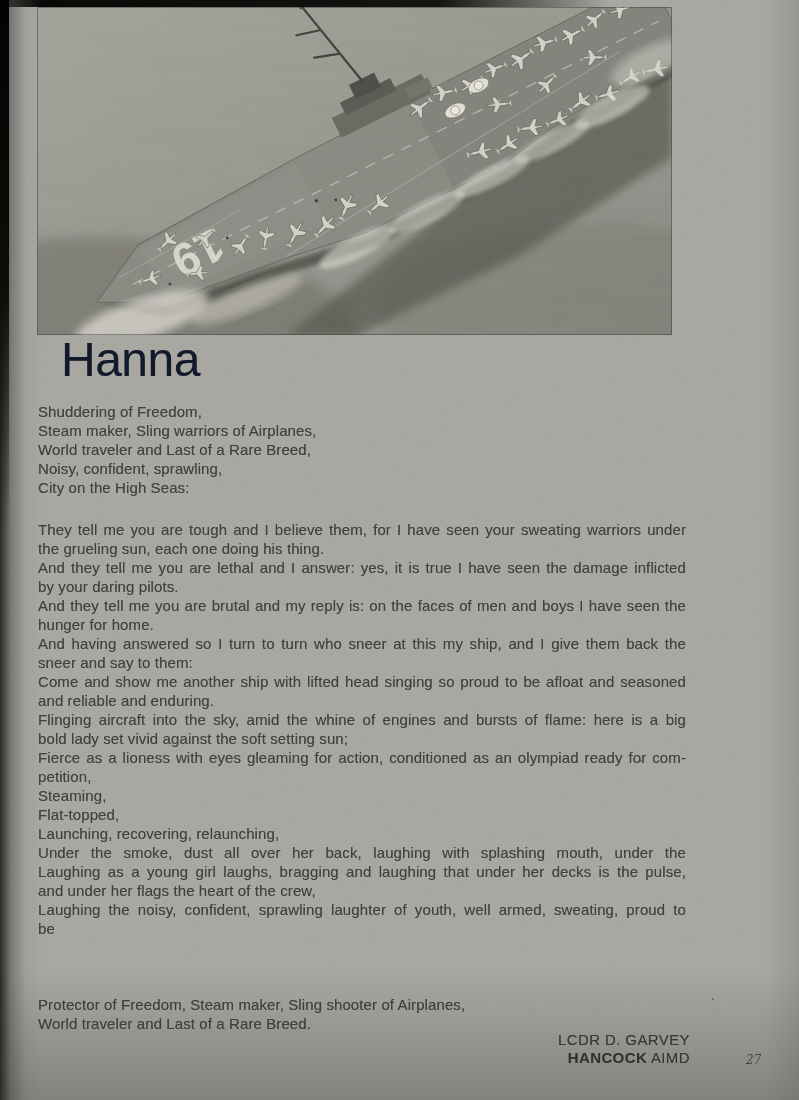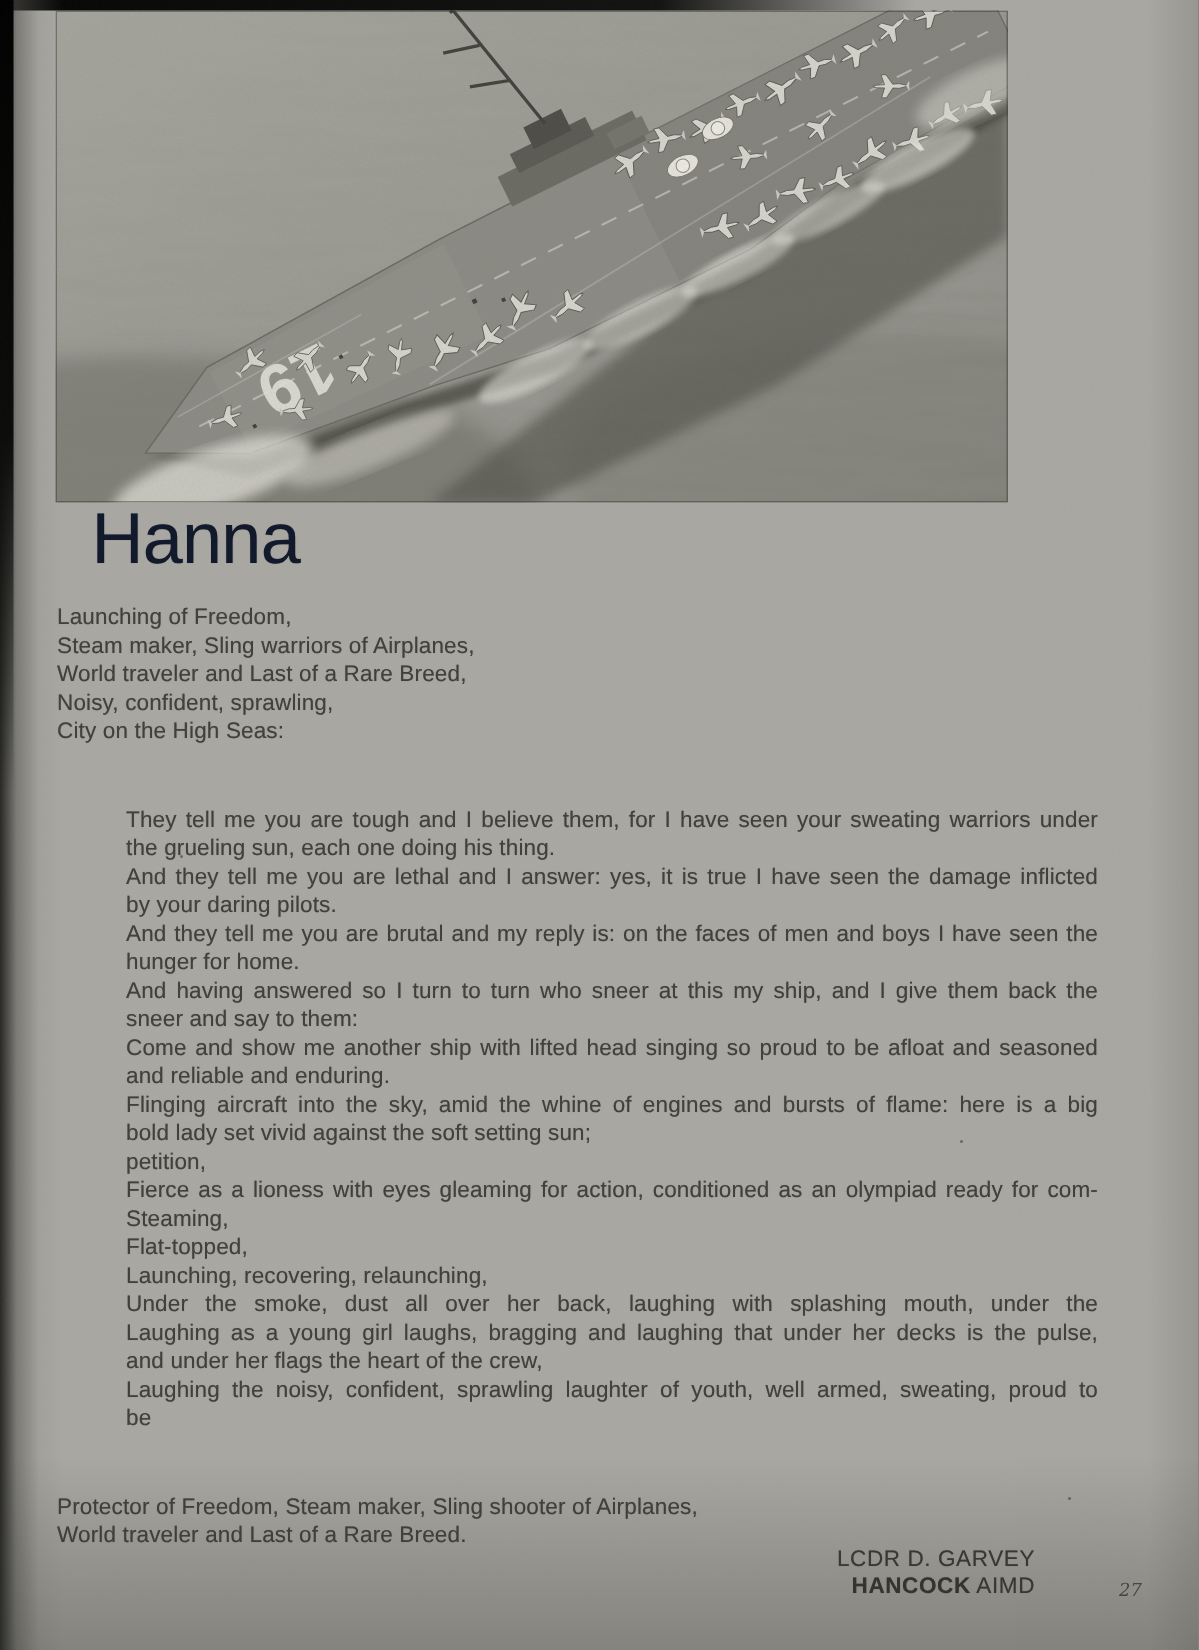--- a/index.html
+++ b/index.html
@@ -32,21 +32,21 @@
     text-shadow:0 0 .6px rgba(52,51,47,.55);
     margin-left:24px;
   }
   .poem-block{
     position:absolute;left:38px;width:648px;
     font-size:15px;line-height:19px;color:#413f3a;
     text-shadow:0 0 .5px rgba(65,63,58,.5);
     letter-spacing:.1px;
   }
   .opening{top:402px;}
-  .body-block{top:537px;margin-left:46px;}
+  .body-block{top:520px;}
   .closing{top:995px;}
   .line{min-height:19px;}
   .line.just{text-align:justify;text-align-last:justify;}
   .attribution{
     position:absolute;left:0;top:1031px;width:690px;text-align:right;
     font-size:15px;line-height:18px;color:#3a3833;letter-spacing:.4px;
     text-shadow:0 0 .5px rgba(58,56,51,.55);
   }
   .attribution b{font-weight:bold;color:#34332e;}
   .page-number{
@@ -181,42 +181,42 @@
       </g>
 
       <rect width="635" height="328" filter="url(#grainP)" opacity=".4"></rect>
       <rect x=".5" y=".5" width="634" height="327" fill="none" stroke="#33322e" stroke-opacity=".45"></rect>
     </svg>
   </div>
 
   <div class="title">Hanna</div>
 
   <div class="poem-block opening">
-      <div class="line">Launching of Freedom,</div>
+      <div class="line">Shuddering of Freedom,</div>
       <div class="line">Steam maker, Sling warriors of Airplanes,</div>
       <div class="line">World traveler and Last of a Rare Breed,</div>
       <div class="line">Noisy, confident, sprawling,</div>
       <div class="line">City on the High Seas:</div>
     </div>
 
   <div class="poem-block body-block">
       <div class="line just">They tell me you are tough and I believe them, for I have seen your sweating warriors under</div>
       <div class="line">the grueling sun, each one doing his thing.</div>
       <div class="line just">And they tell me you are lethal and I answer: yes, it is true I have seen the damage inflicted</div>
       <div class="line">by your daring pilots.</div>
       <div class="line just">And they tell me you are brutal and my reply is: on the faces of men and boys I have seen the</div>
       <div class="line">hunger for home.</div>
       <div class="line just">And having answered so I turn to turn who sneer at this my ship, and I give them back the</div>
       <div class="line">sneer and say to them:</div>
       <div class="line just">Come and show me another ship with lifted head singing so proud to be afloat and seasoned</div>
       <div class="line">and reliable and enduring.</div>
       <div class="line just">Flinging aircraft into the sky, amid the whine of engines and bursts of flame: here is a big</div>
       <div class="line">bold lady set vivid against the soft setting sun;</div>
+      <div class="line just">Fierce as a lioness with eyes gleaming for action, conditioned as an olympiad ready for com-</div>
       <div class="line">petition,</div>
-      <div class="line just">Fierce as a lioness with eyes gleaming for action, conditioned as an olympiad ready for com-</div>
       <div class="line">Steaming,</div>
       <div class="line">Flat-topped,</div>
       <div class="line">Launching, recovering, relaunching,</div>
       <div class="line just">Under the smoke, dust all over her back, laughing with splashing mouth, under the</div>
       <div class="line just">Laughing as a young girl laughs, bragging and laughing that under her decks is the pulse,</div>
       <div class="line">and under her flags the heart of the crew,</div>
       <div class="line just">Laughing the noisy, confident, sprawling laughter of youth, well armed, sweating, proud to</div>
       <div class="line">be</div>
     </div>
 

